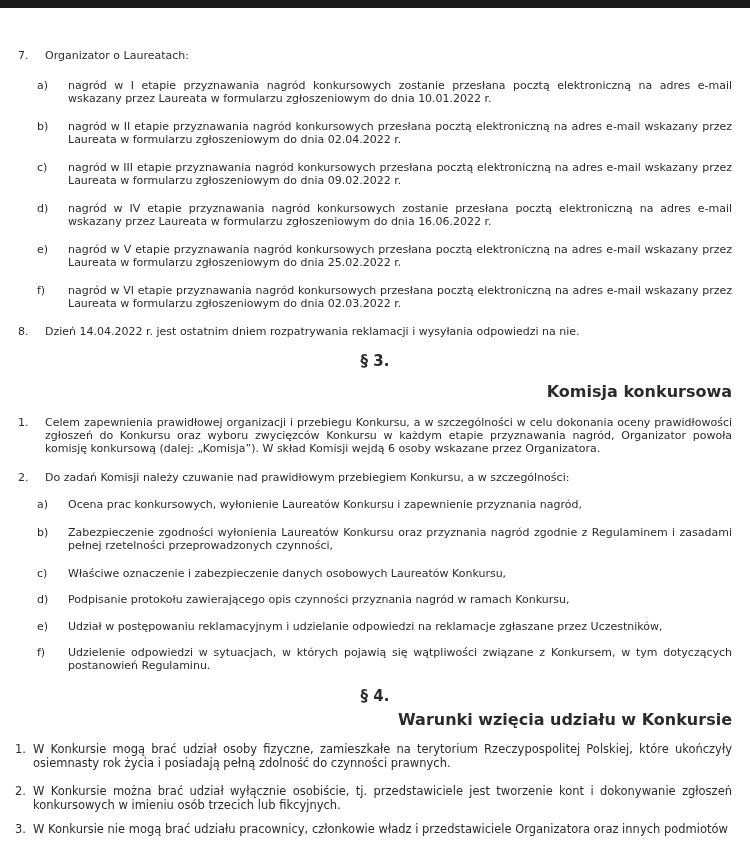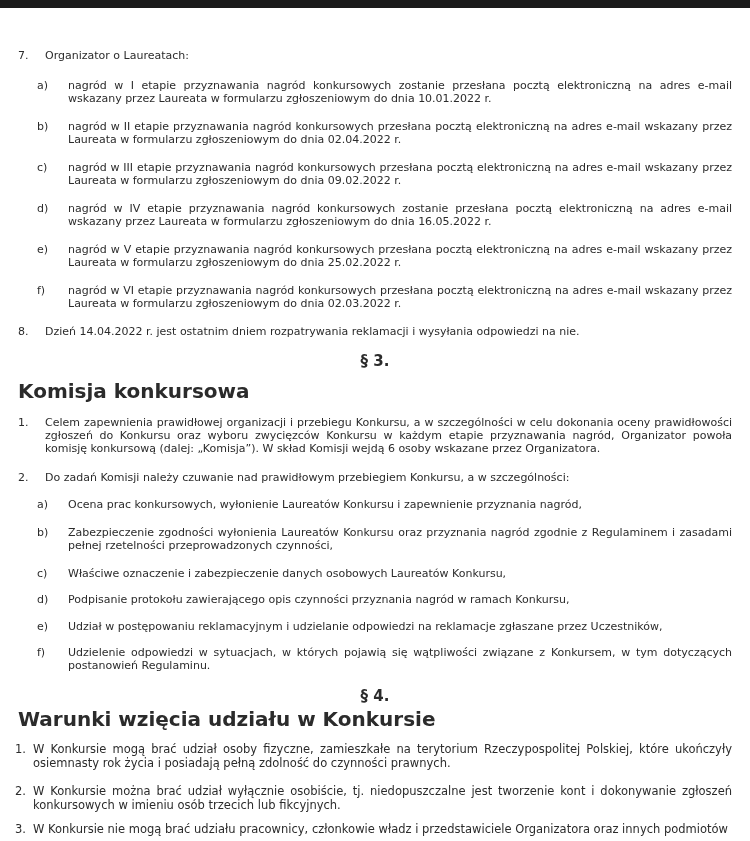--- a/index.html
+++ b/index.html
@@ -13,21 +13,21 @@
     -webkit-font-smoothing: antialiased;
   }
   .top-bar { height: 8px; background: #1b1b1b; width: 100%; }
   .doc { padding: 0 18px; font-size: 11px; line-height: 13px; }
   .row { display: flex; }
   .row .num { flex: 0 0 27px; }
   .row .txt { flex: 1; text-align: justify; }
   .sub { margin-left: 19px; }
   .sub .lbl { flex: 0 0 31px; }
   .h-para  { text-align: center; font-weight: bold; font-size: 15px; line-height: 18px; }
-  .h-title { text-align: left; font-weight: bold; font-size: 20px; line-height: 23px; }
+  .h-title { text-align: right; font-weight: bold; font-size: 16px; line-height: 23px; }
   .s4 { font-size: 11.5px; line-height: 14px; }
   .s4 .row { margin-left: -3px; }
   .s4 .row .num { flex: 0 0 18px; }
   b { font-weight: normal; }
 </style>
 </head>
 <body>
 
 <div class="top-bar"></div>
 
@@ -45,21 +45,21 @@
   <div class="row sub" style="margin-top:15px">
     <span class="lbl">b)</span>
     <div class="txt">nagród w II etapie przyznawania nagród konkursowych przesłana pocztą elektroniczną na adres e-mail wskazany przez Laureata w formularzu zgłoszeniowym do dnia 02.04.2022 r.</div>
   </div>
   <div class="row sub" style="margin-top:15px">
     <span class="lbl">c)</span>
     <div class="txt">nagród w III etapie przyznawania nagród konkursowych przesłana pocztą elektroniczną na adres e-mail wskazany przez Laureata w formularzu zgłoszeniowym do dnia 09.02.2022 r.</div>
   </div>
   <div class="row sub" style="margin-top:15px">
     <span class="lbl">d)</span>
-    <div class="txt">nagród w IV etapie przyznawania nagród konkursowych zostanie przesłana pocztą elektroniczną na adres e-mail wskazany przez Laureata w formularzu zgłoszeniowym do dnia 16.05.2022 r.</div>
+    <div class="txt">nagród w IV etapie przyznawania nagród konkursowych zostanie przesłana pocztą elektroniczną na adres e-mail wskazany przez Laureata w formularzu zgłoszeniowym do dnia 16.06.2022 r.</div>
   </div>
   <div class="row sub" style="margin-top:15px">
     <span class="lbl">e)</span>
     <div class="txt">nagród w V etapie przyznawania nagród konkursowych przesłana pocztą elektroniczną na adres e-mail wskazany przez Laureata w formularzu zgłoszeniowym do dnia 25.02.2022 r.</div>
   </div>
   <div class="row sub" style="margin-top:15px">
     <span class="lbl">f)</span>
     <div class="txt">nagród w VI etapie przyznawania nagród konkursowych przesłana pocztą elektroniczną na adres e-mail wskazany przez Laureata w formularzu zgłoszeniowym do dnia 02.03.2022 r.</div>
   </div>
 
@@ -109,21 +109,21 @@
   <div class="s4">
     <div class="h-para" style="margin-top:15px">§ 4.</div>
     <div class="h-title" style="margin-top:3px">Warunki wzięcia udziału w Konkursie</div>
 
     <div class="row" style="margin-top:11px">
       <span class="num">1.</span>
       <div class="txt">W Konkursie mogą brać udział osoby fizyczne, zamieszkałe na terytorium Rzeczypospolitej Polskiej, które ukończyły osiemnasty rok życia i posiadają pełną zdolność do czynności prawnych.</div>
     </div>
     <div class="row" style="margin-top:14px">
       <span class="num">2.</span>
-      <div class="txt">W Konkursie można brać udział wyłącznie osobiście, tj. niedopuszczalne jest tworzenie kont i dokonywanie zgłoszeń konkursowych w imieniu osób trzecich lub fikcyjnych.</div>
+      <div class="txt">W Konkursie można brać udział wyłącznie osobiście, tj. przedstawiciele jest tworzenie kont i dokonywanie zgłoszeń konkursowych w imieniu osób trzecich lub fikcyjnych.</div>
     </div>
     <div class="row" style="margin-top:10px">
       <span class="num">3.</span>
       <div class="txt">W Konkursie nie mogą brać udziału pracownicy, członkowie władz i przedstawiciele Organizatora oraz innych podmiotów</div>
     </div>
   </div>
 
 </div>
 
 </body></html>

